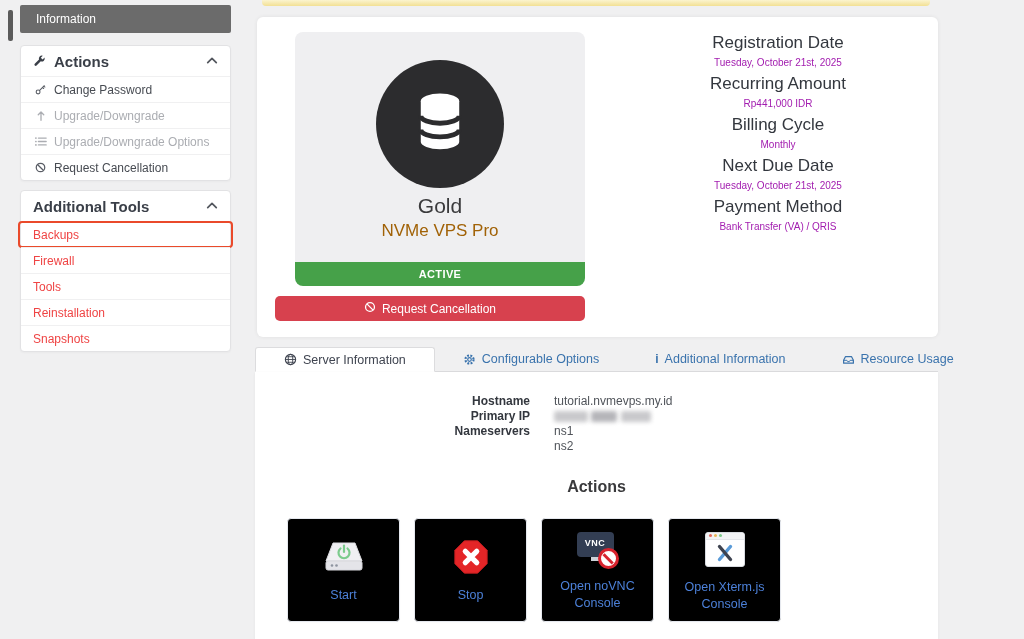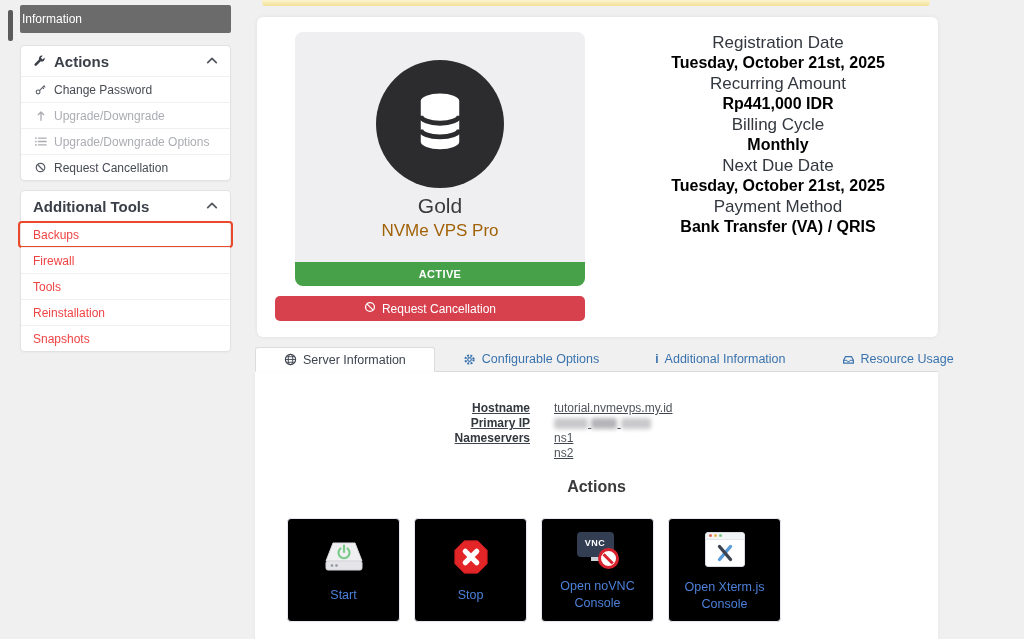--- a/index.html
+++ b/index.html
@@ -7,21 +7,21 @@
   body { font-family:"Liberation Sans","DejaVu Sans",sans-serif; background:#f0f0f1; position:relative; overflow:hidden; color:#3f4450; }
   #app { position:absolute; inset:0; }
 
   
   .alert-strip { position:absolute; left:262px; top:0; width:668px; height:6px;
     background:linear-gradient(#fbf4cf,#f2e094); border-radius:0 0 4px 4px; }
   .scroll-notch { position:absolute; left:8px; top:10px; width:5px; height:31px; background:#5b5b5b; border-radius:2px; }
 
   
   .info-header { position:absolute; left:20px; top:5px; width:211px; height:28px; background:#6b6b6b;
-    color:#fff; font-size:12px; line-height:28px; padding-left:2px; border-radius:2px; }
+    color:#fff; font-size:12px; line-height:28px; padding-left:16px; border-radius:2px; }
   .side-panel { position:absolute; left:20px; width:211px; background:#fff; border:1px solid #e2e2e4; border-radius:4px; box-shadow:0 1px 2px rgba(0,0,0,.03); }
   #actions-panel { top:45px; }
   #tools-panel { top:190px; }
   .panel-head { height:30px; display:flex; align-items:center; padding:0 12px; font-size:15px; font-weight:700; color:#3a3f48; }
   .panel-head .head-ic { margin-right:8px; display:inline-flex; color:#3a3f48; }
   .panel-head .chev { margin-left:auto; display:inline-flex; color:#53575e; }
   .side-item { position:relative; height:26px; display:flex; align-items:center; padding:0 12px; font-size:12px; color:#474b52; border-top:1px solid #f0f0f1; cursor:pointer; }
   .side-item .it-ic { width:15px; margin-right:6px; display:inline-flex; justify-content:center; color:#5a5e66; }
   .side-item.muted, .side-item.muted .it-ic { color:#abadb2; }
   #tools-panel .side-item { color:#ef4444; }
@@ -32,33 +32,33 @@
   .product-tile { position:absolute; left:18px; top:15px; width:310px;padding-left:20px; }
   .tile-gray { height:230px; background:#efeff1; border-radius:8px 8px 0 0; text-align:center; }
   .logo-circle { width:128px; height:128px; border-radius:50%; background:#2c2c2e; margin:0 auto; position:relative; top:28px; display:flex; align-items:center; justify-content:center; }
   .product-name { margin-top:34px; font-size:21px; color:#3a3a3c; }
   .product-plan { font-size:17px; color:#a16207; margin-top:3px; }
   .status-bar { height:24px; border-radius:0 0 8px 8px; color:#fff; font-size:11px; font-weight:700; letter-spacing:.4px; text-align:center; line-height:24px; }
   .cancel-btn { position:absolute; left:18px; top:279px; width:310px; height:25px; border:none; border-radius:5px; color:#fff; font-size:12px; font-family:inherit; display:flex; align-items:center; justify-content:center; gap:6px; cursor:pointer; }
 
   .detail-col { position:absolute; left:361px; top:16px; width:320px; text-align:center; }
   .d-label { font-size:17px; line-height:20px; color:#33373e; margin-bottom:3px; }
-  .d-value { font-size:16px; line-height:13px; color:#000000; margin-bottom:5px;font-weight:bold; }
+  .d-value { font-size:10px; line-height:13px; color:#a21caf; margin-bottom:5px; }
 
   
   .tabs { position:absolute; left:255px; top:347px; width:683px; height:25px; display:flex; border-bottom:1px solid #dcdcde; }
   .tab { display:flex; align-items:center; gap:6px; padding:0 28px; font-size:12.5px; line-height:24px; color:#3a73ad; cursor:pointer; white-space:nowrap; }
   .tab.active { background:#fff; border:1px solid #dcdcde; border-bottom:1px solid #fff; border-radius:3px 3px 0 0; color:#3f4450; margin-bottom:-1px; }
   .tab .t-ic { display:inline-flex; }
   .info-i { font-weight:800; font-size:12px; font-style:normal; }
 
   
   .content-panel { position:absolute; left:255px; top:372px; width:683px; height:267px; background:#fff; box-shadow:0 1px 3px rgba(0,0,0,.05); }
   .srv-row { display:flex; font-size:12px; line-height:15px; }
-  .srv-table { position:absolute; top:29px; left:0; width:100%;text-decoration:underline; }
+  .srv-table { position:absolute; top:22px; left:0; width:100%; }
   .srv-label { width:275px; text-align:right; font-weight:700; color:#33373e; }
   .srv-value { margin-left:24px; color:#505archive archivé459;}
   .srv-value { margin-left:24px; color:#50545a; }
   .redact { display:inline-block; height:11px; border-radius:2px; background:#c9c9cc; filter:blur(2px); vertical-align:middle; }
   .actions-title { position:absolute; top:106px; width:100%; text-align:center; font-size:16px; font-weight:700; color:#3a3a3c; }
   .cards-row { position:absolute; top:146px; left:32px; display:flex; gap:14px; }
   .action-card { width:113px; height:104px; background:#000000; border:1px solid #e5e8ee; border-radius:4px; display:flex; flex-direction:column; align-items:center; justify-content:center; gap:9px; cursor:pointer; box-shadow:0 1px 2px rgba(0,0,0,.02); }
   .action-card .card-label { font-size:12.5px; line-height:1.3; color:#4c80d8; text-align:center; padding:0 6px; }
   .icon-box { height:42px; display:flex; align-items:center; justify-content:center; position:relative; }
   

